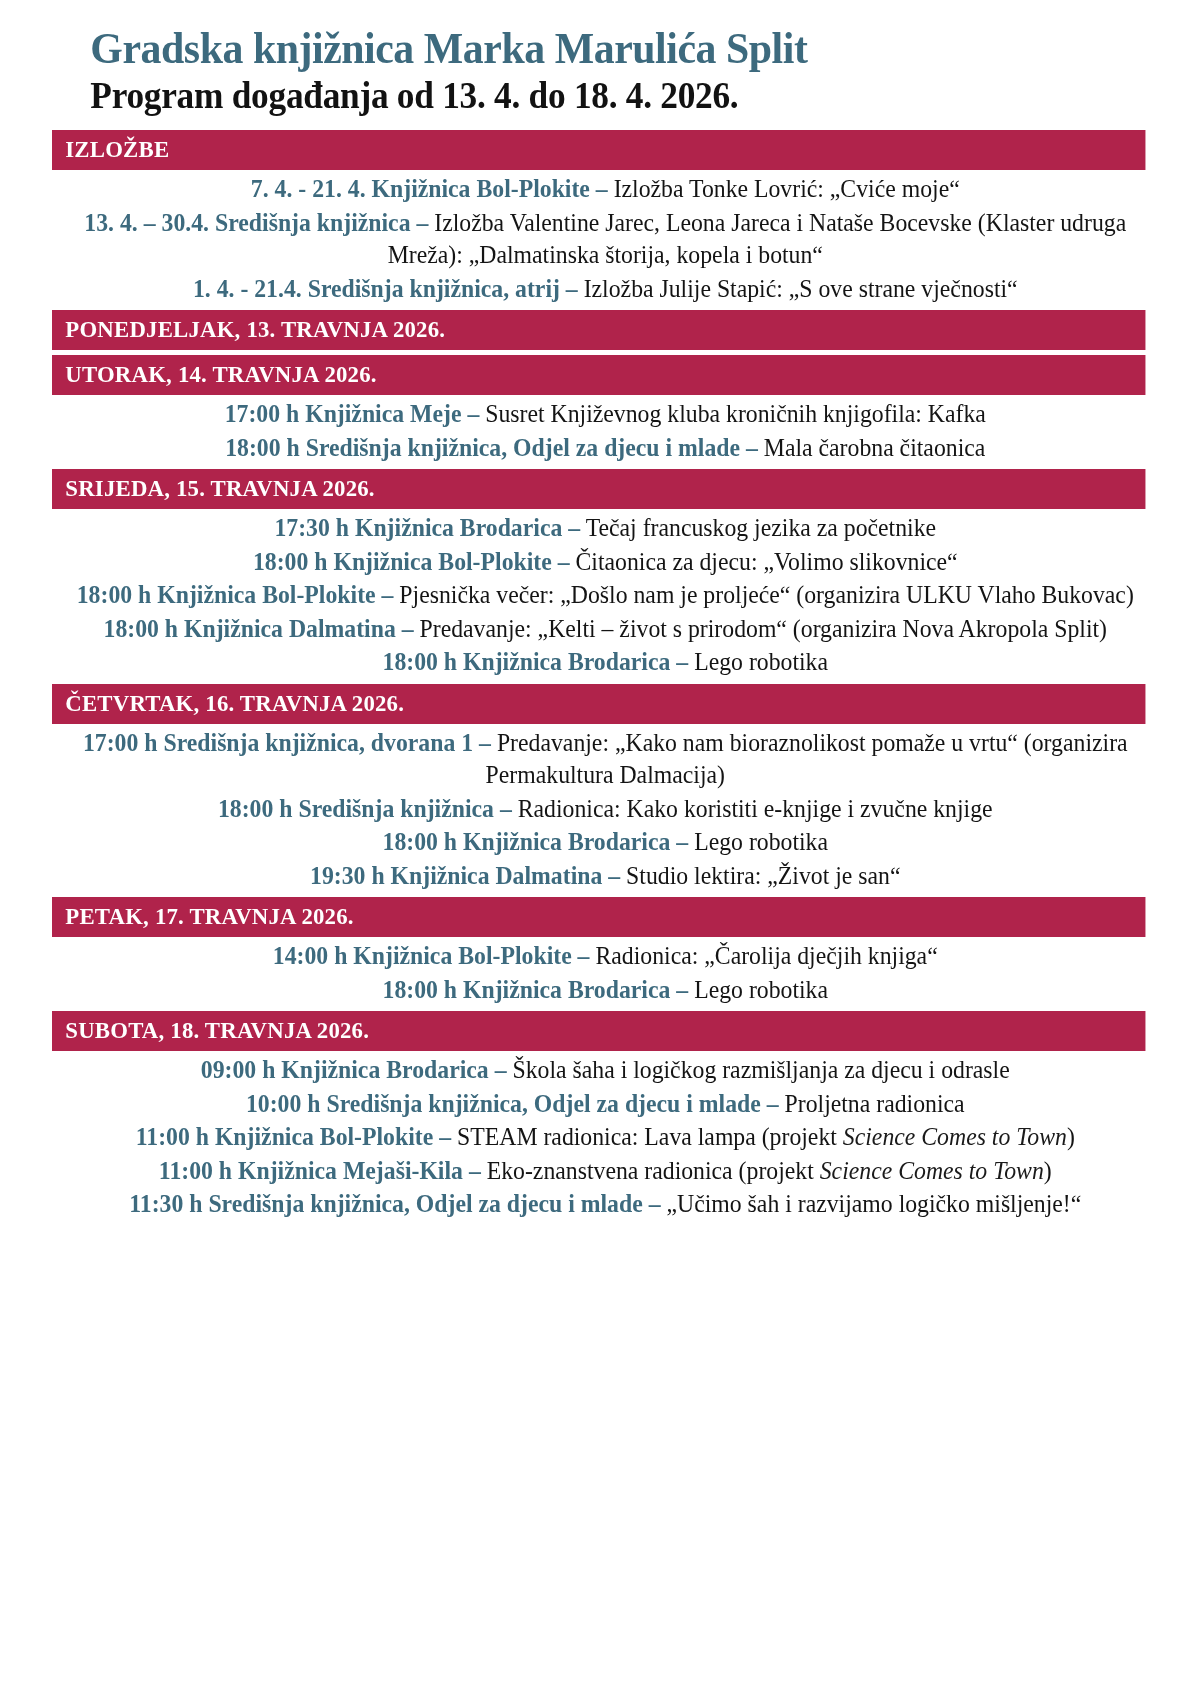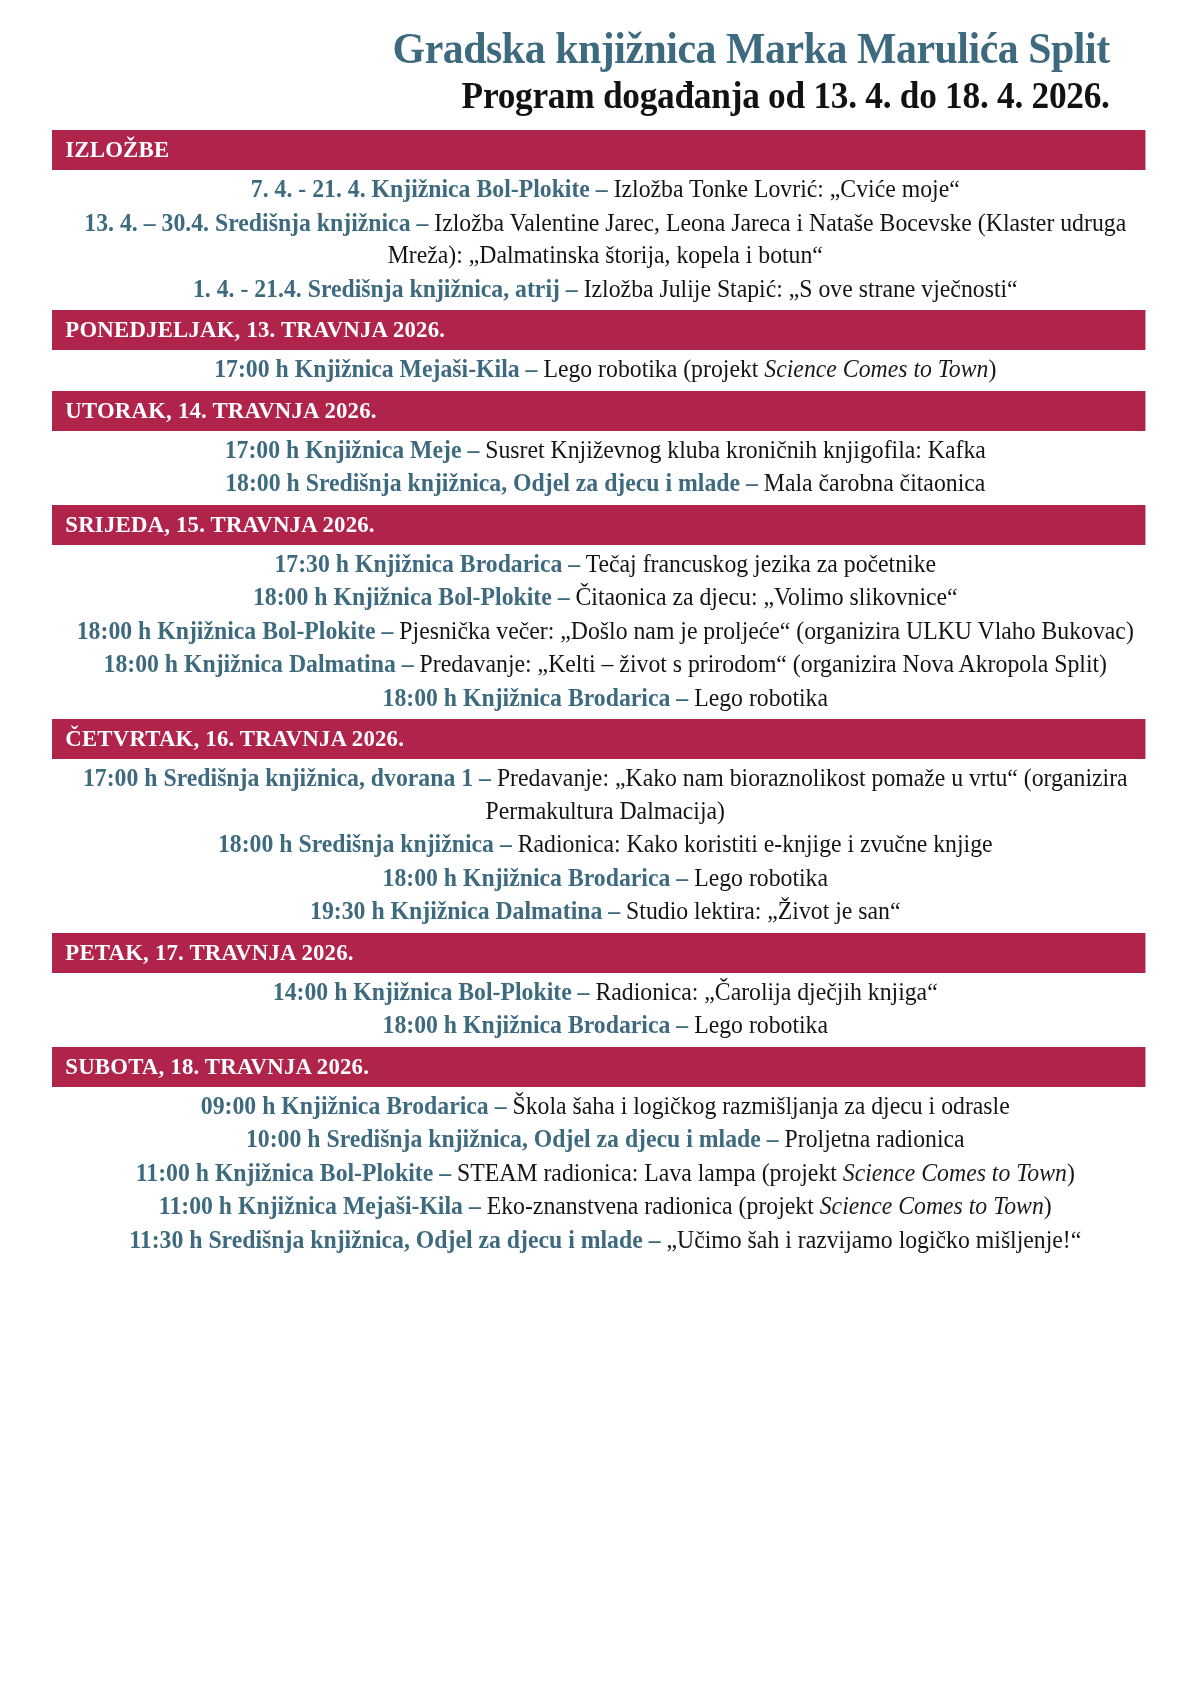--- a/index.html
+++ b/index.html
@@ -17,21 +17,21 @@
   .page {
     width: 1200px;
     height: 1697px;
     box-sizing: border-box;
     padding: 18px 52px 0 52px;
     position: relative;
   }
 
   
   .title-block {
-    text-align: right;
+    text-align: left;
     margin: 0 0 14px 0;
   }
   .main-title {
     font-family: "Liberation Serif", "DejaVu Serif", serif;
     font-weight: bold;
     font-size: 45px;
     line-height: 1.08;
     color: #3d6a7e;
     letter-spacing: -0.5px;
     transform: scaleX(0.93);
@@ -104,23 +104,20 @@
   </div>
 
   <div id="sections-root">
       <div class="banner first">IZLOŽBE</div>
       <div class="events">
         <div class="event"><span class="lead">7. 4. - 21. 4. Knjižnica Bol-Plokite</span> <span class="dash">–</span> <span class="body">Izložba Tonke Lovrić: „Cviće moje“</span></div>
         <div class="event"><span class="lead">13. 4. – 30.4. Središnja knjižnica</span> <span class="dash">–</span> <span class="body">Izložba Valentine Jarec, Leona Jareca i Nataše Bocevske (Klaster udruga Mreža): „Dalmatinska štorija, kopela i botun“</span></div>
         <div class="event"><span class="lead">1. 4.  - 21.4. Središnja knjižnica, atrij</span> <span class="dash">–</span> <span class="body">Izložba Julije Stapić: „S ove strane vječnosti“</span></div>
       </div>
       <div class="banner">PONEDJELJAK, 13. TRAVNJA 2026.</div>
-      <div class="events">
-        <div class="event"><span class="lead">17:00 h Knjižnica Mejaši-Kila</span> <span class="dash">–</span> <span class="body">Lego robotika (projekt </span><span class="it">Science Comes to Town</span><span class="body">)</span></div>
-      </div>
       <div class="banner">UTORAK, 14.  TRAVNJA 2026.</div>
       <div class="events">
         <div class="event"><span class="lead">17:00 h Knjižnica Meje</span> <span class="dash">–</span> <span class="body">Susret Književnog kluba kroničnih knjigofila: Kafka</span></div>
         <div class="event"><span class="lead">18:00 h Središnja knjižnica, Odjel za djecu i mlade</span> <span class="dash">–</span> <span class="body">Mala čarobna čitaonica</span></div>
       </div>
       <div class="banner">SRIJEDA, 15.  TRAVNJA 2026.</div>
       <div class="events">
         <div class="event"><span class="lead">17:30 h Knjižnica Brodarica</span> <span class="dash">–</span> <span class="body">Tečaj francuskog jezika za početnike</span></div>
         <div class="event"><span class="lead">18:00 h Knjižnica Bol-Plokite</span> <span class="dash">–</span> <span class="body">Čitaonica za djecu: „Volimo slikovnice“</span></div>
         <div class="event"><span class="lead">18:00 h Knjižnica Bol-Plokite</span> <span class="dash">–</span> <span class="body">Pjesnička večer: „Došlo nam je proljeće“ (organizira ULKU Vlaho Bukovac)</span></div>

